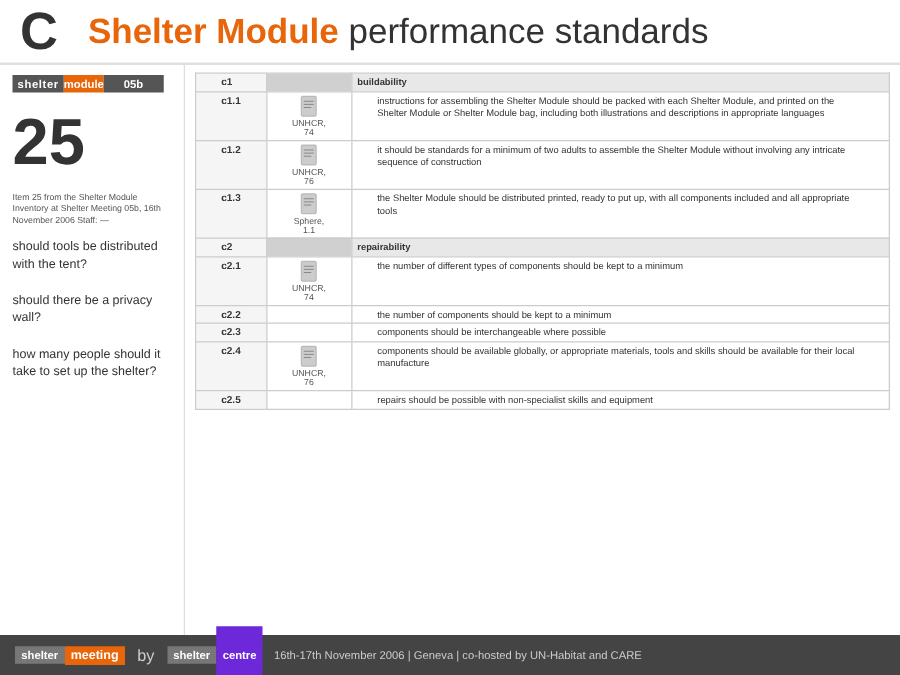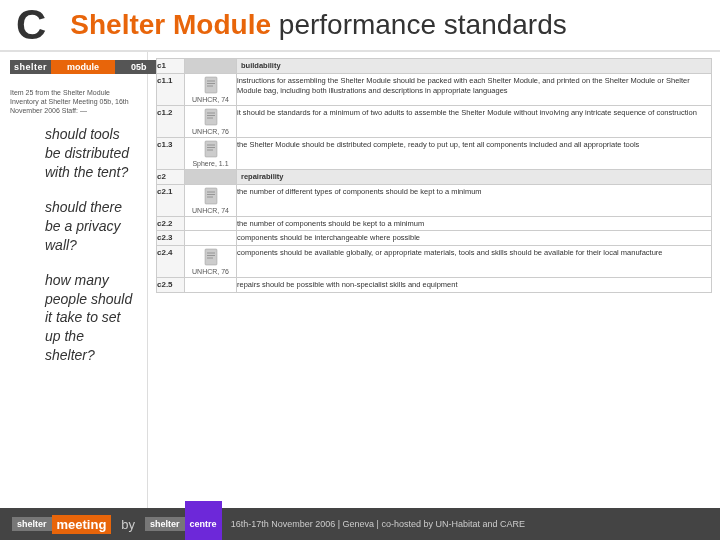--- a/index.html
+++ b/index.html
@@ -74,21 +74,21 @@
       font-size: 9px;
       font-weight: bold;
       padding: 2px 4px;
       letter-spacing: 0.5px;
     }
     .badge-module {
       background: #E8650A;
       color: #fff;
       font-size: 9px;
       font-weight: bold;
-      padding: 2px 16px;
+      padding: 2px 0;
       text-align: right;
     }
     .badge-num {
       background: #555;
       color: #fff;
       font-size: 9px;
       font-weight: bold;
       padding: 2px 16px;
     }
 
@@ -108,44 +108,42 @@
     }
 
     .sidebar-category {
       font-size: 16px;
       font-weight: bold;
       color: #333;
       margin: 4px 0 6px 0;
     }
 
     .sidebar-question {
-      font-size: 14px;
-      color: #333;
-      font-style: italic;
+      font-size: 10px;
+      color: #333;
       line-height: 1.35;
       margin-bottom: 6px;
-      margin-left: 35px;
     }
 
     
     #table-area {
       flex: 1;
       padding: 6px 8px;
       overflow: hidden;
     }
 
     .standards-table {
       width: 100%;
       border-collapse: collapse;
       font-size: 8px;
     }
 
     .standards-table td {
       border: 1px solid #ccc;
-      padding: 2px 0;
+      padding: 2px 20px;
       vertical-align: top;
     }
 
     .standards-table .section-header {
       background: #e8e8e8;
       font-weight: bold;
       font-size: 8px;
       padding: 2px 4px;
     }
 
@@ -201,21 +199,21 @@
     .footer-shelter {
       background: #777;
       color: #fff;
       font-size: 9px;
       font-weight: bold;
       padding: 2px 5px;
     }
     .footer-meeting {
       background: #E8650A;
       color: #fff;
-      font-size: 13px;
+      font-size: 10px;
       font-weight: bold;
       padding: 2px 5px;
     }
     .footer-by {
       color: #ccc;
       font-size: 13px;
       margin: 0 4px;
       text-align: center;
     }
     .footer-centre-badge {
@@ -259,20 +257,21 @@
 </div>
 
 <div id="main">
 
   <div id="sidebar">
     <div class="shelter-badge">
       <span class="badge-shelter">shelter</span>
       <span class="badge-module">module</span>
       <span class="badge-num">05b</span>
     </div>
+    <div class="big-number">25</div>
     <div class="shelter-info-text">Item 25 from the Shelter Module Inventory at Shelter Meeting 05b, 16th November 2006
 Staff: —</div>
     <div class="sidebar-question">should tools be distributed with the tent?</div>
     <div class="sidebar-question">should there be a privacy wall?</div>
     <div class="sidebar-question">how many people should it take to set up the shelter?</div>
   </div>
 
   <div id="table-area">
     <table class="standards-table">
       <tbody>
@@ -315,21 +314,21 @@
           <td class="code-col">c1.3</td>
           <td class="ref-col">
             <svg width="16" height="18" viewBox="0 0 16 18">
                 <rect x="2" y="1" width="12" height="16" rx="1" fill="#ccc" stroke="#999" stroke-width="0.5"></rect>
                 <line x1="4" y1="5" x2="12" y2="5" stroke="#888" stroke-width="0.8"></line>
                 <line x1="4" y1="7.5" x2="12" y2="7.5" stroke="#888" stroke-width="0.8"></line>
                 <line x1="4" y1="10" x2="10" y2="10" stroke="#888" stroke-width="0.8"></line>
               </svg>
             <span class="ref-text">Sphere, 1.1</span>
           </td>
-          <td class="desc-col">the Shelter Module should be distributed complete, ready to put up, tent all components included and all appropriate tools</td>
+          <td class="desc-col">the Shelter Module should be distributed printed, ready to put up, with all components included and all appropriate tools</td>
         </tr>
 
         <tr class="section-header-row">
           <td class="code-col">c2</td>
           <td class="ref-col"></td>
           <td class="section-header desc-col">repairability</td>
         </tr>
 
         <tr>
           <td class="code-col">c2.1</td>

